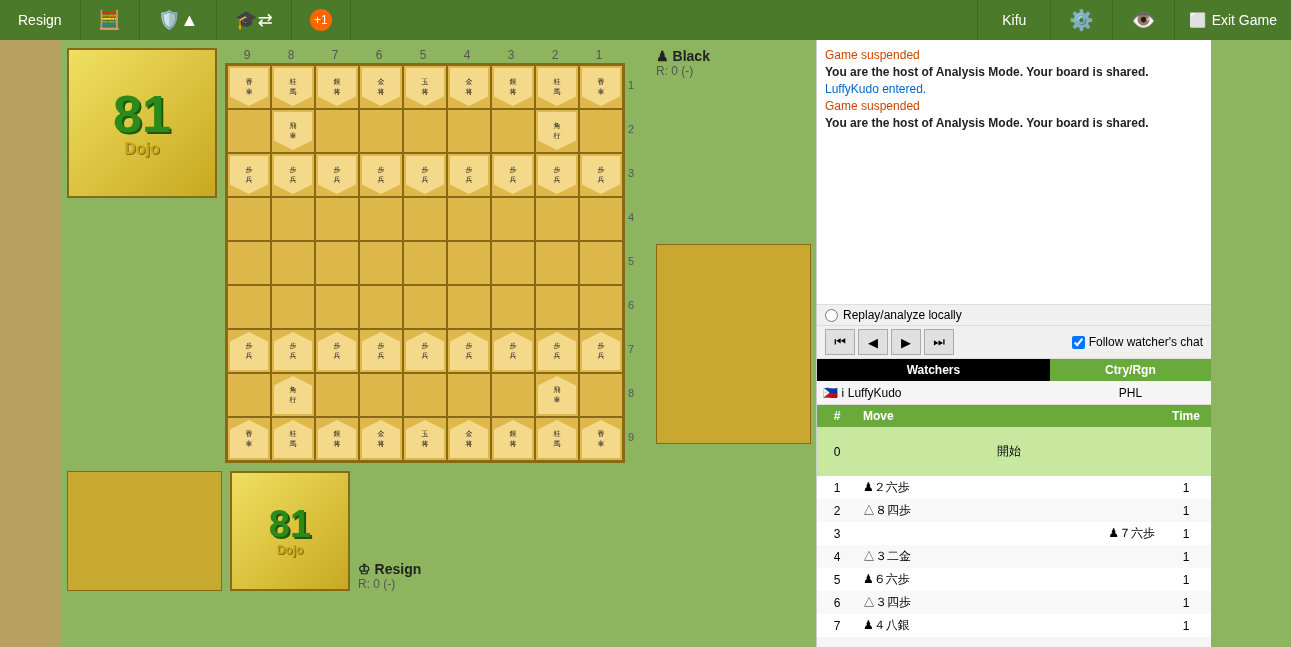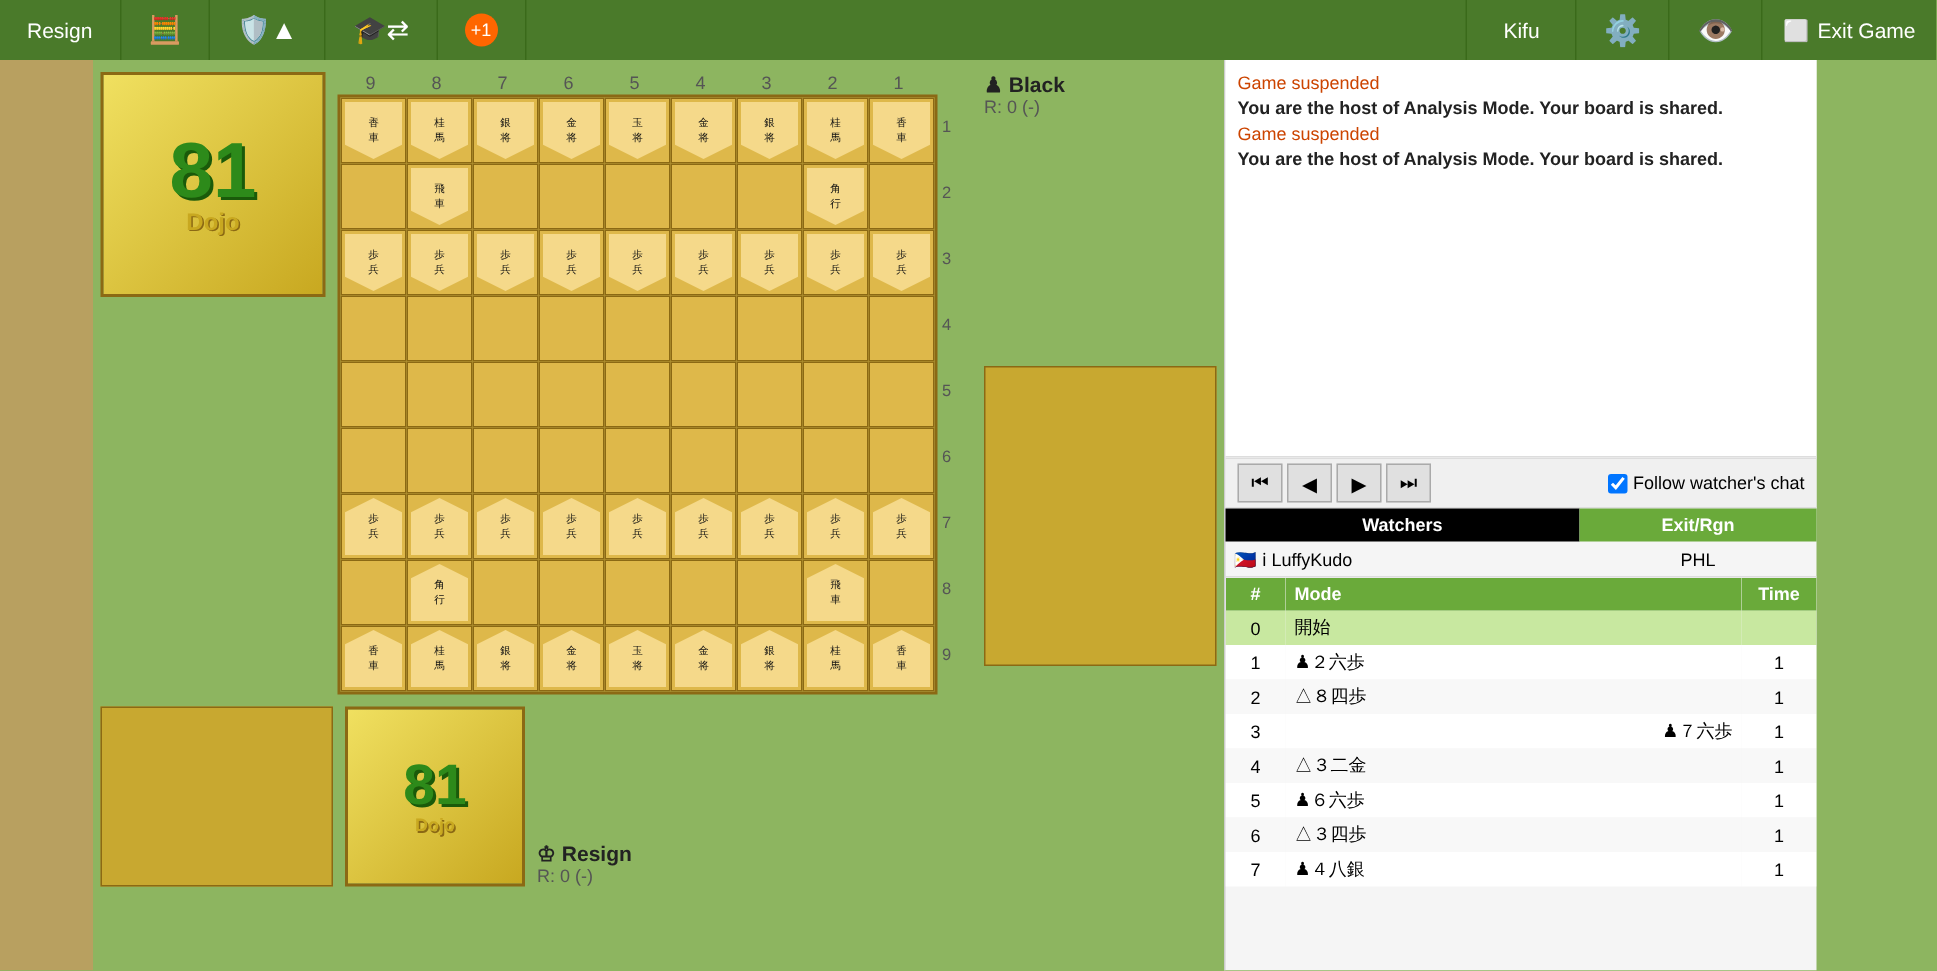--- a/index.html
+++ b/index.html
@@ -299,74 +299,79 @@
         <div style="font-size:12px;color:#555;">R: 0 (-)</div>
       </div>
     </div>
   </div>
 
   <div style="width:395px;background:#f5f5f5;display:flex;flex-direction:column;border-left:1px solid #ccc;flex-shrink:0;">
 
     <div style="flex:none;height:265px;overflow-y:auto;padding:8px;background:white;border-bottom:1px solid #ddd;position:relative;">
       <div style="font-size:12px;margin-bottom:3px;color:#cc4400;">Game suspended</div>
       <div style="font-size:12px;margin-bottom:3px;font-weight:bold;color:#222;">You are the host of Analysis Mode. Your board is shared.</div>
+      <div style="font-size:12px;margin-bottom:3px;color:#0066cc;">LuffyKudo entered.</div>
       <div style="font-size:12px;margin-bottom:3px;color:#cc4400;">Game suspended</div>
       <div style="font-size:12px;margin-bottom:3px;font-weight:bold;color:#222;">You are the host of Analysis Mode. Your board is shared.</div>
     </div>
 
 
     <div style="background:#f0f0f0;border-bottom:1px solid #ddd;">
+      <div style="display:flex;align-items:center;padding:3px 8px;font-size:12px;">
+        <input type="radio" name="mode" style="margin-right: 5px;">
+        <label>Replay/analyze locally</label>
+      </div>
     </div>
 
     <div style="display:flex;align-items:center;background:#f0f0f0;border-bottom:1px solid #ddd;padding:3px 8px;justify-content:space-between;">
       <div style="display:flex;gap:3px;">
         <button style="width:30px;height:26px;background:#e0e0e0;border:1px solid #aaa;cursor:pointer;font-size:13px;display:flex;align-items:center;justify-content:center;">⏮</button>
         <button style="width:30px;height:26px;background:#e0e0e0;border:1px solid #aaa;cursor:pointer;font-size:13px;display:flex;align-items:center;justify-content:center;">◀</button>
         <button style="width:30px;height:26px;background:#e0e0e0;border:1px solid #aaa;cursor:pointer;font-size:13px;display:flex;align-items:center;justify-content:center;">▶</button>
         <button style="width:30px;height:26px;background:#e0e0e0;border:1px solid #aaa;cursor:pointer;font-size:13px;display:flex;align-items:center;justify-content:center;">⏭</button>
       </div>
       <div style="display:flex;align-items:center;font-size:12px;">
         <input type="checkbox" checked="" style="margin-right: 4px;">
         <label>Follow watcher's chat</label>
       </div>
     </div>
 
     <div style="border-bottom:1px solid #ddd;">
       <table style="width:100%;border-collapse:collapse;font-size:12px;">
         <thead>
           <tr>
             <th style="background:#000000;color:white;padding:4px 6px;text-align:center;">Watchers</th>
-            <th style="background:#6aaa3a;color:white;padding:4px 6px;text-align:center;">Exit/Rgn</th>
+            <th style="background:#6aaa3a;color:white;padding:4px 6px;text-align:center;">Ctry/Rgn</th>
           </tr>
         </thead>
         <tbody>
           <tr>
             <td style="padding:3px 6px;font-size:12px;">
               🇵🇭 ℹ <span>LuffyKudo</span>
             </td>
             <td style="padding:3px 6px;font-size:12px;text-align:center;">PHL</td>
           </tr>
         </tbody>
       </table>
     </div>
 
     <div style="flex:1;overflow:hidden;display:flex;flex-direction:column;">
       <div style="overflow-y:auto;flex:1;">
         <table style="width:100%;border-collapse:collapse;font-size:12px;">
           <thead>
             <tr>
               <th style="background:#6aaa3a;color:white;padding:4px 6px;text-align:center;position:sticky;top:0;width:40px;">#</th>
-              <th style="background:#6aaa3a;color:white;padding:4px 6px;text-align:left;position:sticky;top:0;">Mode</th>
+              <th style="background:#6aaa3a;color:white;padding:4px 6px;text-align:left;position:sticky;top:0;">Move</th>
               <th style="background:#6aaa3a;color:white;padding:4px 6px;text-align:center;position:sticky;top:0;width:50px;">Time</th>
             </tr>
           </thead>
           <tbody>
             <tr style="background:#c8e8a0;">
               <td style="padding:3px 6px;text-align:center;">0</td>
-              <td style="padding:3px 6px;text-align:left;">開始</td>
+              <td style="padding:16px 6px;text-align:center;">開始</td>
               <td style="padding:3px 6px;text-align:center;"></td>
             </tr>
             <tr style="background:#ffffff;">
               <td style="padding:3px 6px;text-align:center;">1</td>
               <td style="padding:3px 6px;text-align:left;">♟２六歩</td>
               <td style="padding:3px 6px;text-align:center;">1</td>
             </tr>
             <tr style="background:#f8f8f8;">
               <td style="padding:3px 6px;text-align:center;">2</td>
               <td style="padding:3px 6px;text-align:left;">△８四歩</td>

